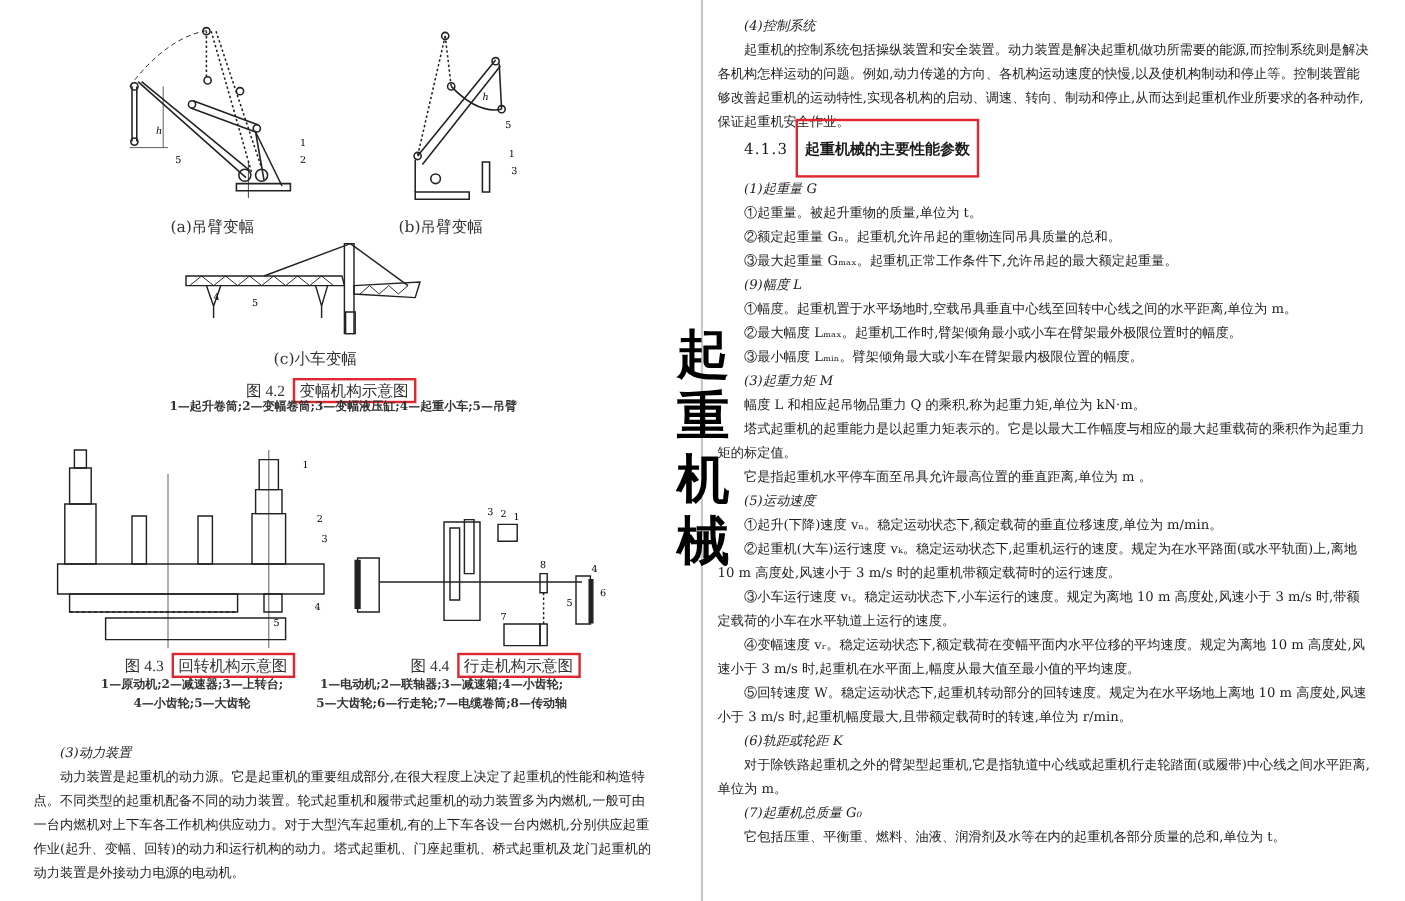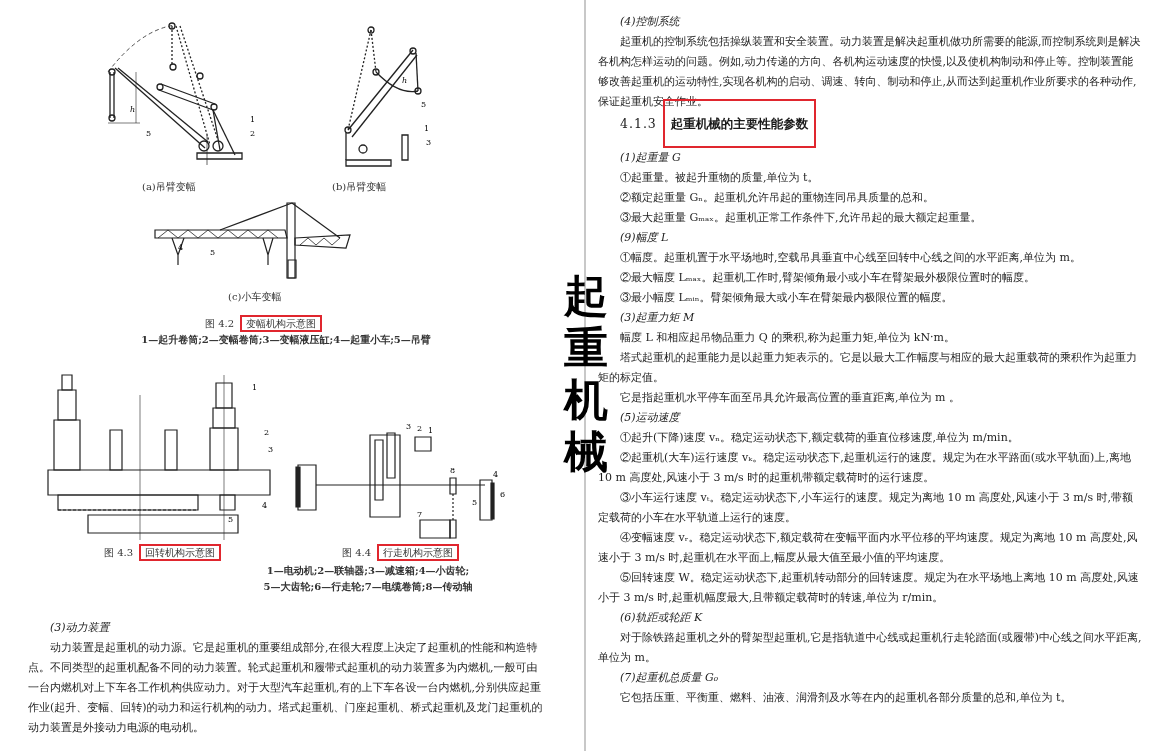--- a/index.html
+++ b/index.html
@@ -6,24 +6,24 @@
   body{width:1171px;height:751px;background:#ffffff;position:relative;overflow:hidden;
        font-family:"DejaVu Serif","Liberation Serif",serif;color:#1a1a1a;}
   .page{position:absolute;top:0;height:751px;background:#fff;}
   .page-left{left:0;width:584px;}
   .page-right{left:586px;width:585px;}
   .gutter{position:absolute;left:584px;top:0;width:2px;height:751px;background:#c8c8c8;}
   .spine{position:absolute;left:556px;top:270px;width:60px;
          font-family:"DejaVu Sans","Liberation Sans",sans-serif;font-weight:bold;
          font-size:44px;line-height:52px;color:#000;text-align:center;z-index:3;}
   .spine span{display:block;}
-  .cap{position:absolute;font-size:10px;color:#333;white-space:nowrap;text-align:left;}
+  .cap{position:absolute;font-size:13px;color:#333;white-space:nowrap;text-align:left;font-family:Liberation Serif, serif;}
   .boxed{border:2px solid #e0262e;padding:1px 4px;margin-left:6px;}
   .legend{position:absolute;font-size:10px;color:#333;white-space:nowrap;text-align:center;line-height:16px;font-weight:bold;}
-  .sub{position:absolute;font-size:10px;color:#333;white-space:nowrap;}
+  .sub{position:absolute;font-size:13px;color:#333;white-space:nowrap;}
   .text{position:absolute;font-size:11px;line-height:20px;color:#1e1e1e;}
   .p{text-indent:2em;margin:0;}
   .h{margin:0;padding-left:2em;}
   .hi{font-style:italic;}
   .section-title{position:absolute;left:620px;top:116px;font-size:12.5px;white-space:nowrap;}
   .section-title .num{letter-spacing:1px;}
   .section-title .box{border:2px solid #e0262e;padding:15px 6px;margin-left:6px;
         font-family:"DejaVu Sans","Liberation Sans",sans-serif;font-weight:bold;font-size:12.5px;}
   svg{position:absolute;overflow:visible;}
   svg *{vector-effect:non-scaling-stroke;}
@@ -165,20 +165,24 @@
     <text x="203" y="52" font-size="8" font-family="DejaVu Serif,serif">4</text>
     <text x="182" y="80" font-size="8" font-family="DejaVu Serif,serif">5</text>
     <text x="210" y="72" font-size="8" font-family="DejaVu Serif,serif">6</text>
     <text x="127" y="92" font-size="8" font-family="DejaVu Serif,serif">7</text>
     <text x="160" y="48" font-size="8" font-family="DejaVu Serif,serif">8</text>
   </svg>
 
   <div class="cap" style="left:104px;top:546px">
     <span>图 4.3</span><span class="boxed">回转机构示意图</span>
   </div>
+  <div class="legend" style="left:60px;top:563px;width:200px">
+    <div>1—原动机;2—减速器;3—上转台;</div>
+    <div>4—小齿轮;5—大齿轮</div>
+  </div>
 
   <div class="cap" style="left:342px;top:546px">
     <span>图 4.4</span><span class="boxed">行走机构示意图</span>
   </div>
   <div class="legend" style="left:258px;top:563px;width:220px">
     <div>1—电动机;2—联轴器;3—减速箱;4—小齿轮;</div>
     <div>5—大齿轮;6—行走轮;7—电缆卷筒;8—传动轴</div>
   </div>
 
   <div class="text" style="left:28px;top:618px;width:516px">

